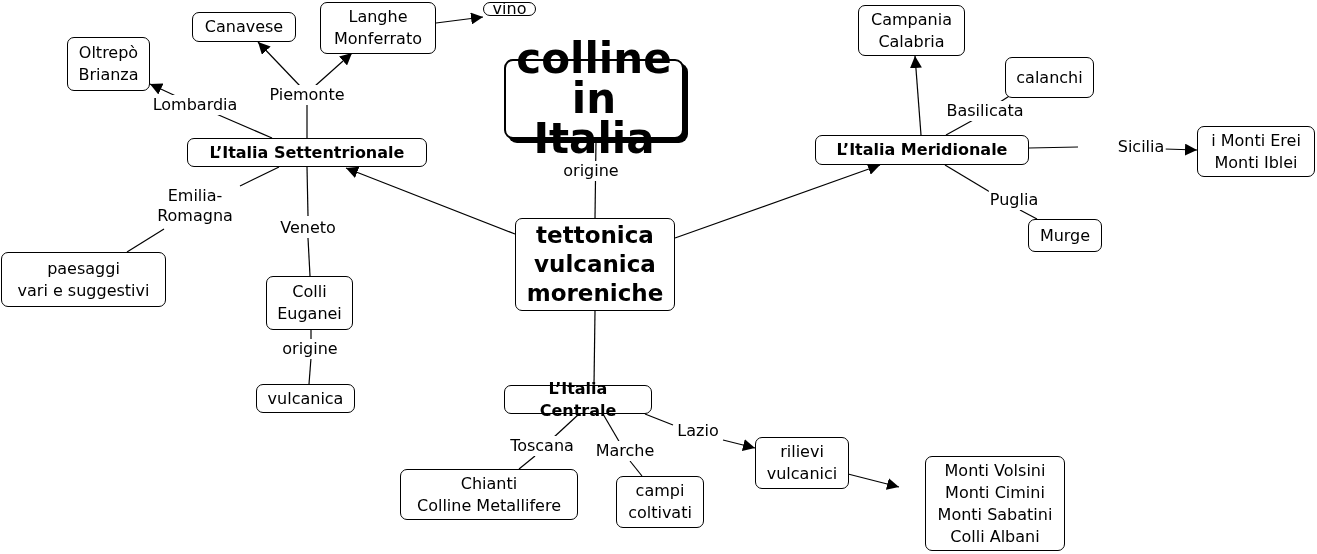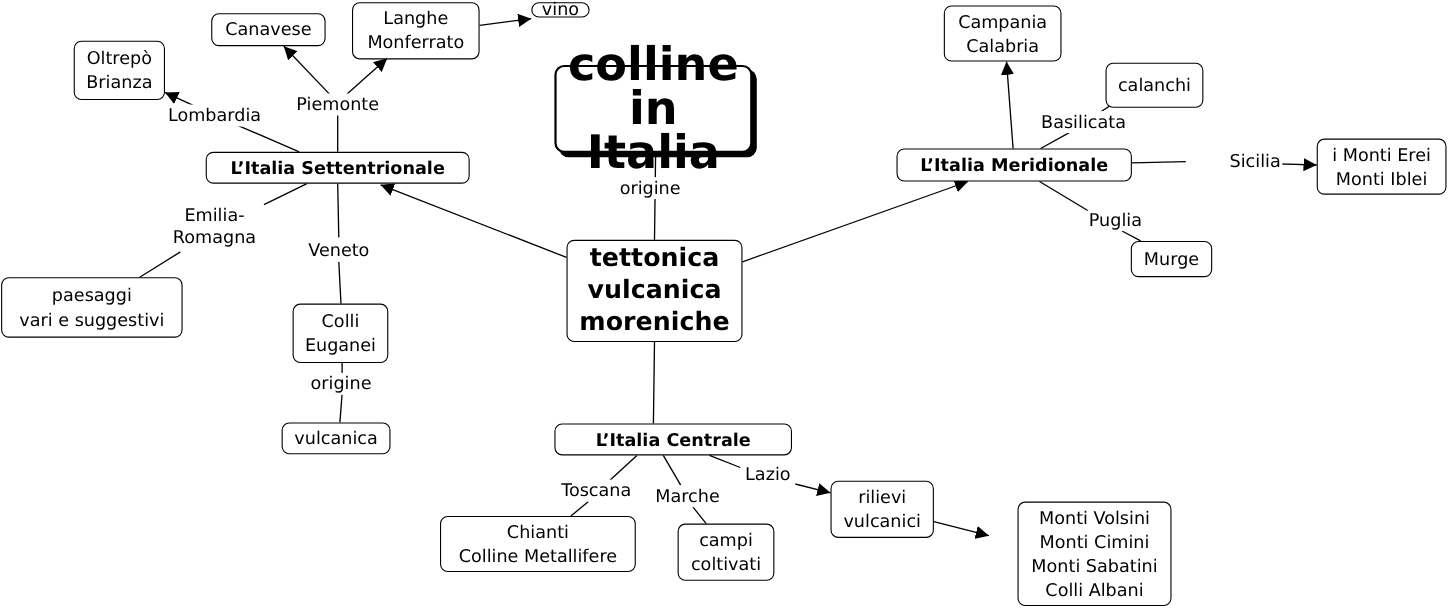--- a/index.html
+++ b/index.html
@@ -78,21 +78,21 @@
     <line x1="848" y1="474" x2="899" y2="487" marker-end="url(#arr)"></line>
   </g>
 </svg>
 
 <div class="node title" style="left:504px;top:59px;width:180px;height:80px;">colline in
 Italia</div>
 <div class="node hub" style="left:515px;top:218px;width:160px;height:93px;">tettonica
 vulcanica
 moreniche</div>
 <div class="node bold" style="left:187px;top:138px;width:240px;height:29px;">L’Italia Settentrionale</div>
-<div class="node bold" style="left:504px;top:385px;width:216px;height:29px;">L’Italia Centrale</div>
+<div class="node bold" style="left:504px;top:385px;width:148px;height:29px;">L’Italia Centrale</div>
 <div class="node bold" style="left:815px;top:135px;width:214px;height:30px;">L’Italia Meridionale</div>
 
 <div class="node" style="left:67px;top:37px;width:83px;height:54px;">Oltrepò
 Brianza</div>
 <div class="node" style="left:192px;top:12px;width:104px;height:30px;">Canavese</div>
 <div class="node" style="left:320px;top:2px;width:116px;height:52px;">Langhe
 Monferrato</div>
 <div class="node" style="left:483px;top:2px;width:53px;height:14px;">vino</div>
 <div class="node" style="left:1px;top:252px;width:165px;height:55px;">paesaggi
 vari e suggestivi</div>

